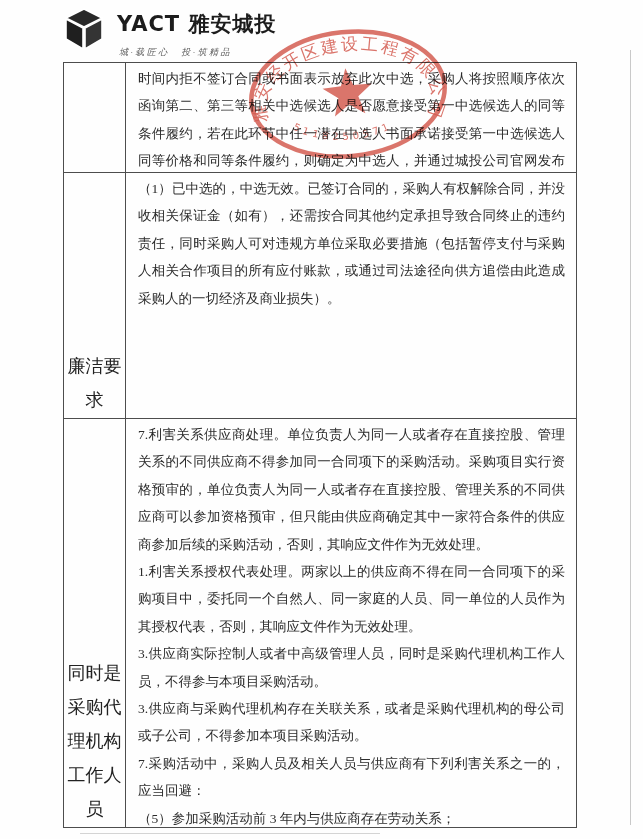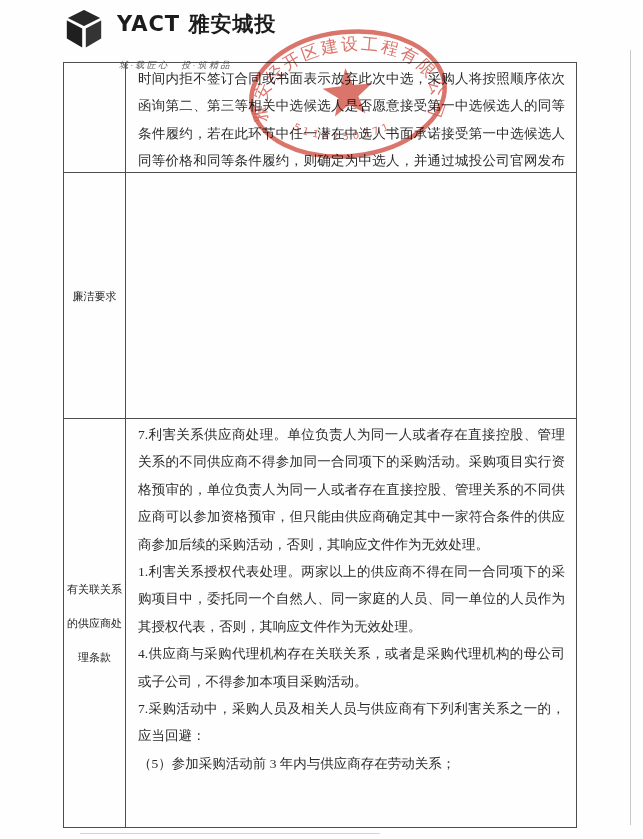--- a/index.html
+++ b/index.html
@@ -16,42 +16,42 @@
   
   .logo { position:absolute; left:63px; top:7px; display:flex; align-items:flex-start; }
   .cube { width:42px; height:44px; margin-right:12px; }
   .logo-text { padding-top:3px; }
   .brand {
     font-family:"DejaVu Sans", sans-serif;
     font-size:21px; font-weight:bold; color:#1c1c1c; letter-spacing:1px;
     white-space:nowrap;
   }
   .tagline {
-    margin-top:21px; margin-left:2px;
+    margin-top:8px; margin-left:2px;
     font-size:9px; color:#5a5a5a; letter-spacing:2.5px; font-style:italic;
     white-space:nowrap;
   }
 
   
   .doc-table {
     position:absolute; left:63px; top:62px; width:514px;
     border:1px solid #4d4d4d;
     background:transparent;
   }
   .t-row { display:flex; border-bottom:1px solid #4d4d4d; overflow:hidden; }
   .t-row:last-child { border-bottom:none; }
   .t-row-1 { height:110px; }
   .t-row-2 { height:246px; }
   .t-row-3 { height:408px; }
   .label-cell {
     width:62px; flex:0 0 62px;
     border-right:1px solid #4d4d4d;
-    display:flex; align-items:center; justify-content:center;
+    display:flex; align-items:flex-end; justify-content:center;
     text-align:center;
-    font-size:11px; line-height:34px; color:#222;
+    font-size:18px; line-height:34px; color:#222;
     padding:1px;
   }
   .content-cell {
     flex:1; overflow:hidden;
     padding:2px 11px 0 12px;
     font-size:13.5px; line-height:27.4px;
   }
   .content-cell p {
     margin:0;
     text-align:justify;
@@ -101,30 +101,32 @@
         </div>
         <div class="content-cell">
           <p>时间内拒不签订合同或书面表示放弃此次中选，采购人将按照顺序依次函询第二、第三等相关中选候选人是否愿意接受第一中选候选人的同等条件履约，若在此环节中任一潜在中选人书面承诺接受第一中选候选人同等价格和同等条件履约，则确定为中选人，并通过城投公司官网发布公示。</p>
         </div>
       </div>
       <div class="t-row t-row-2">
         <div class="label-cell">
           <span>廉洁要求</span>
         </div>
         <div class="content-cell">
+          <p>（1）已中选的，中选无效。已签订合同的，采购人有权解除合同，并没收相关保证金（如有），还需按合同其他约定承担导致合同终止的违约责任，同时采购人可对违规方单位采取必要措施（包括暂停支付与采购人相关合作项目的所有应付账款，或通过司法途径向供方追偿由此造成采购人的一切经济及商业损失）。</p>
         </div>
       </div>
       <div class="t-row t-row-3">
         <div class="label-cell">
-          <span>有关联关系的供应商处理条款</span>
+          <span>同时是采购代理机构工作人员</span>
         </div>
         <div class="content-cell">
           <p>7.利害关系供应商处理。单位负责人为同一人或者存在直接控股、管理关系的不同供应商不得参加同一合同项下的采购活动。采购项目实行资格预审的，单位负责人为同一人或者存在直接控股、管理关系的不同供应商可以参加资格预审，但只能由供应商确定其中一家符合条件的供应商参加后续的采购活动，否则，其响应文件作为无效处理。</p>
           <p>1.利害关系授权代表处理。两家以上的供应商不得在同一合同项下的采购项目中，委托同一个自然人、同一家庭的人员、同一单位的人员作为其授权代表，否则，其响应文件作为无效处理。</p>
-          <p>4.供应商与采购代理机构存在关联关系，或者是采购代理机构的母公司或子公司，不得参加本项目采购活动。</p>
+          <p>3.供应商实际控制人或者中高级管理人员，同时是采购代理机构工作人员，不得参与本项目采购活动。</p>
+          <p>3.供应商与采购代理机构存在关联关系，或者是采购代理机构的母公司或子公司，不得参加本项目采购活动。</p>
           <p>7.采购活动中，采购人员及相关人员与供应商有下列利害关系之一的，应当回避：</p>
           <p>（5）参加采购活动前 3 年内与供应商存在劳动关系；</p>
         </div>
       </div>
     </div>
 
   <svg class="stamp" viewBox="0 0 210 142">
     <g transform="rotate(-6 105 72)">
       <ellipse cx="105" cy="72" rx="97" ry="62" fill="none" stroke="#cf4538" stroke-width="4.5" opacity="0.85"></ellipse>
       <path id="arcTop" d="M 25 96 A 84 52 0 1 1 185 96" fill="none"></path>

